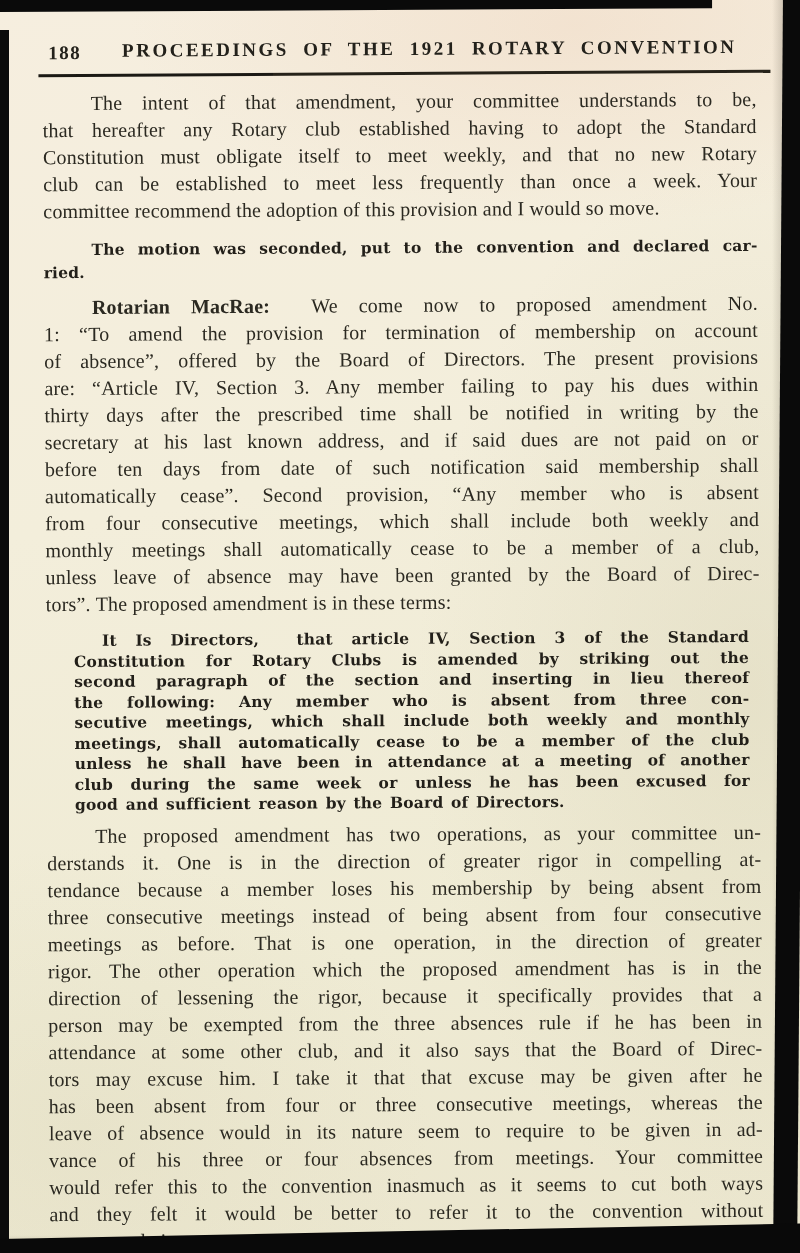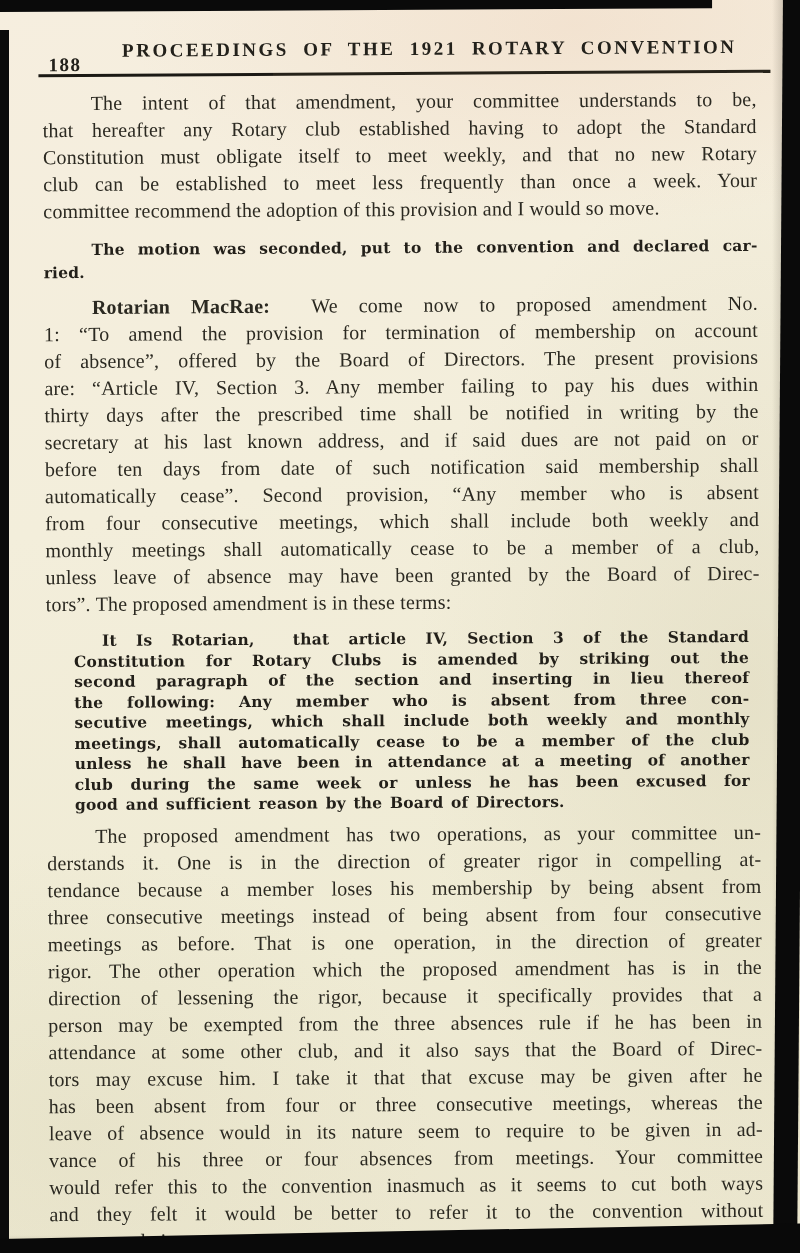--- a/index.html
+++ b/index.html
@@ -74,21 +74,21 @@
   }
 
   .page-header {
     position: absolute;
     top: 38px; left: 42px;
     width: 714px;
     height: 26px;
   }
   .page-number {
     position: absolute;
-    left: 6px; top: 14px;
+    left: 6px; top: 2px;
     font-size: 19px;
     font-weight: bold;
     letter-spacing: 1.5px;
     color: #23211b;
   }
   .running-title {
     position: absolute;
     left: 60px; right: 0; top: 0;
     text-align: center;
     font-size: 19px;
@@ -187,21 +187,21 @@
           <div class="line">thirty days after the prescribed time shall be notified in writing by the</div>
           <div class="line">secretary at his last known address, and if said dues are not paid on or</div>
           <div class="line">before ten days from date of such notification said membership shall</div>
           <div class="line">automatically cease”.  Second provision, “Any member who is absent</div>
           <div class="line">from four consecutive meetings, which shall include both weekly and</div>
           <div class="line">monthly meetings shall automatically cease to be a member of a club,</div>
           <div class="line">unless leave of absence may have been granted by the Board of Direc-</div>
           <div class="line last">tors”.  The proposed amendment is in these terms:</div>
         </div>
         <div class="para block">
-          <div class="line first"><span class="bold-lead">It Is Rotarian,</span>&nbsp; that article IV, Section 3 of the Standard</div>
+          <div class="line first"><span class="bold-lead">It Is Directors,</span>&nbsp; that article IV, Section 3 of the Standard</div>
           <div class="line">Constitution for Rotary Clubs is amended by striking out the</div>
           <div class="line">second paragraph of the section and inserting in lieu thereof</div>
           <div class="line">the following:  Any member who is absent from three con-</div>
           <div class="line">secutive meetings, which shall include both weekly and monthly</div>
           <div class="line">meetings, shall automatically cease to be a member of the club</div>
           <div class="line">unless he shall have been in attendance at a meeting of another</div>
           <div class="line">club during the same week or unless he has been excused for</div>
           <div class="line last">good and sufficient reason by the Board of Directors.</div>
         </div>
         <div class="para body">

